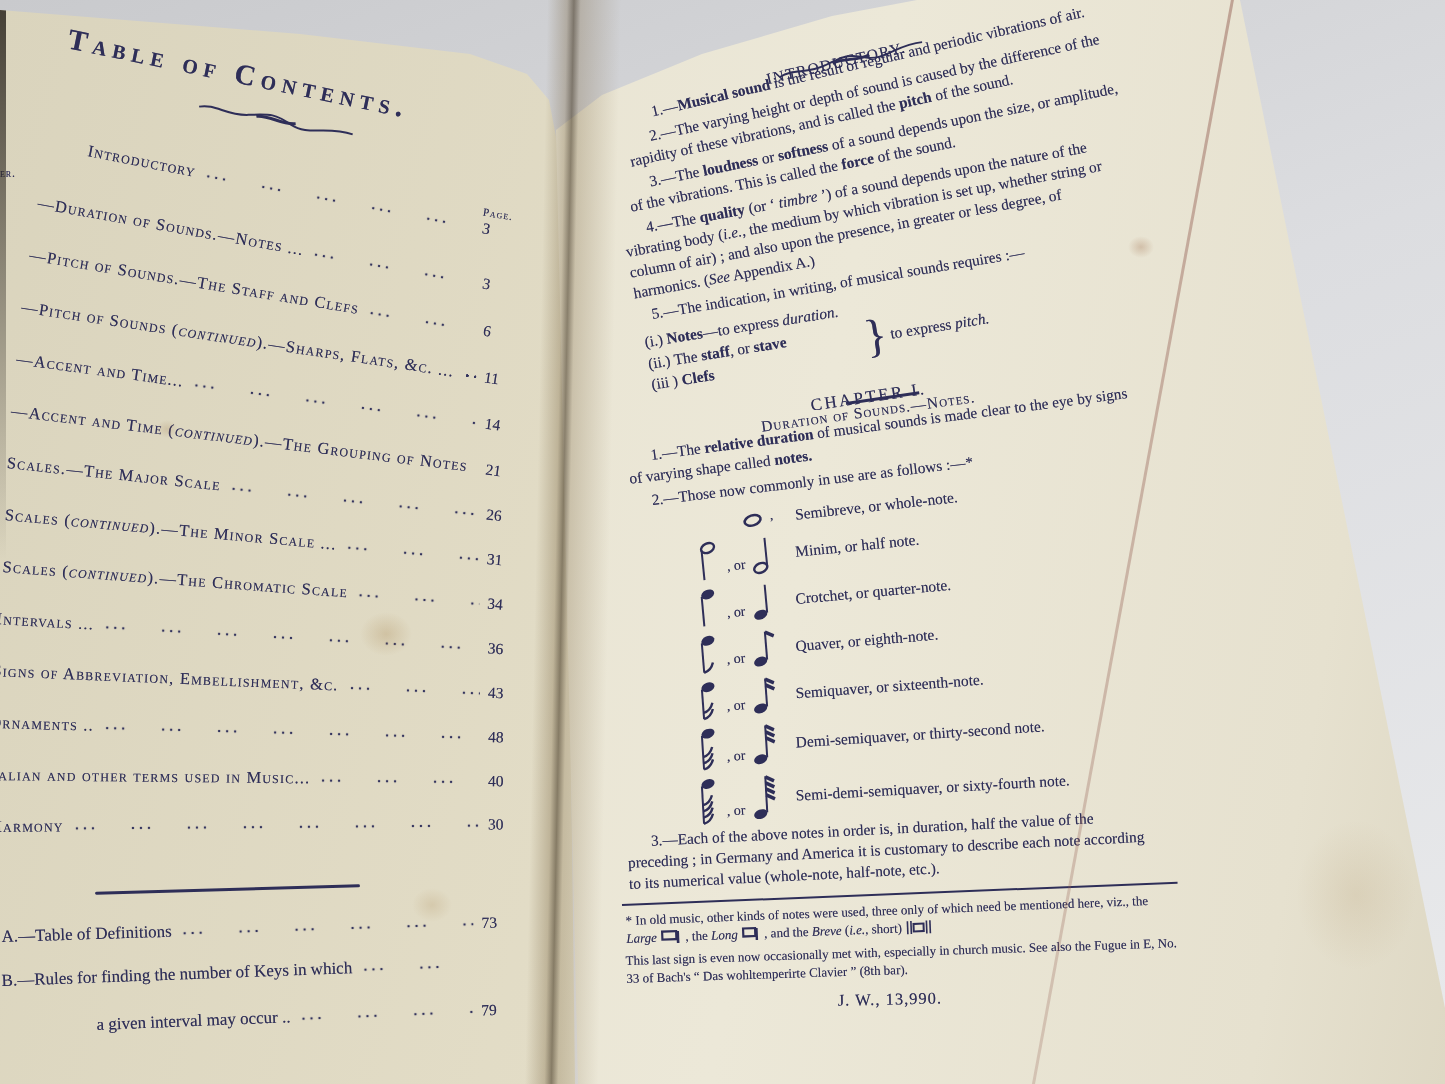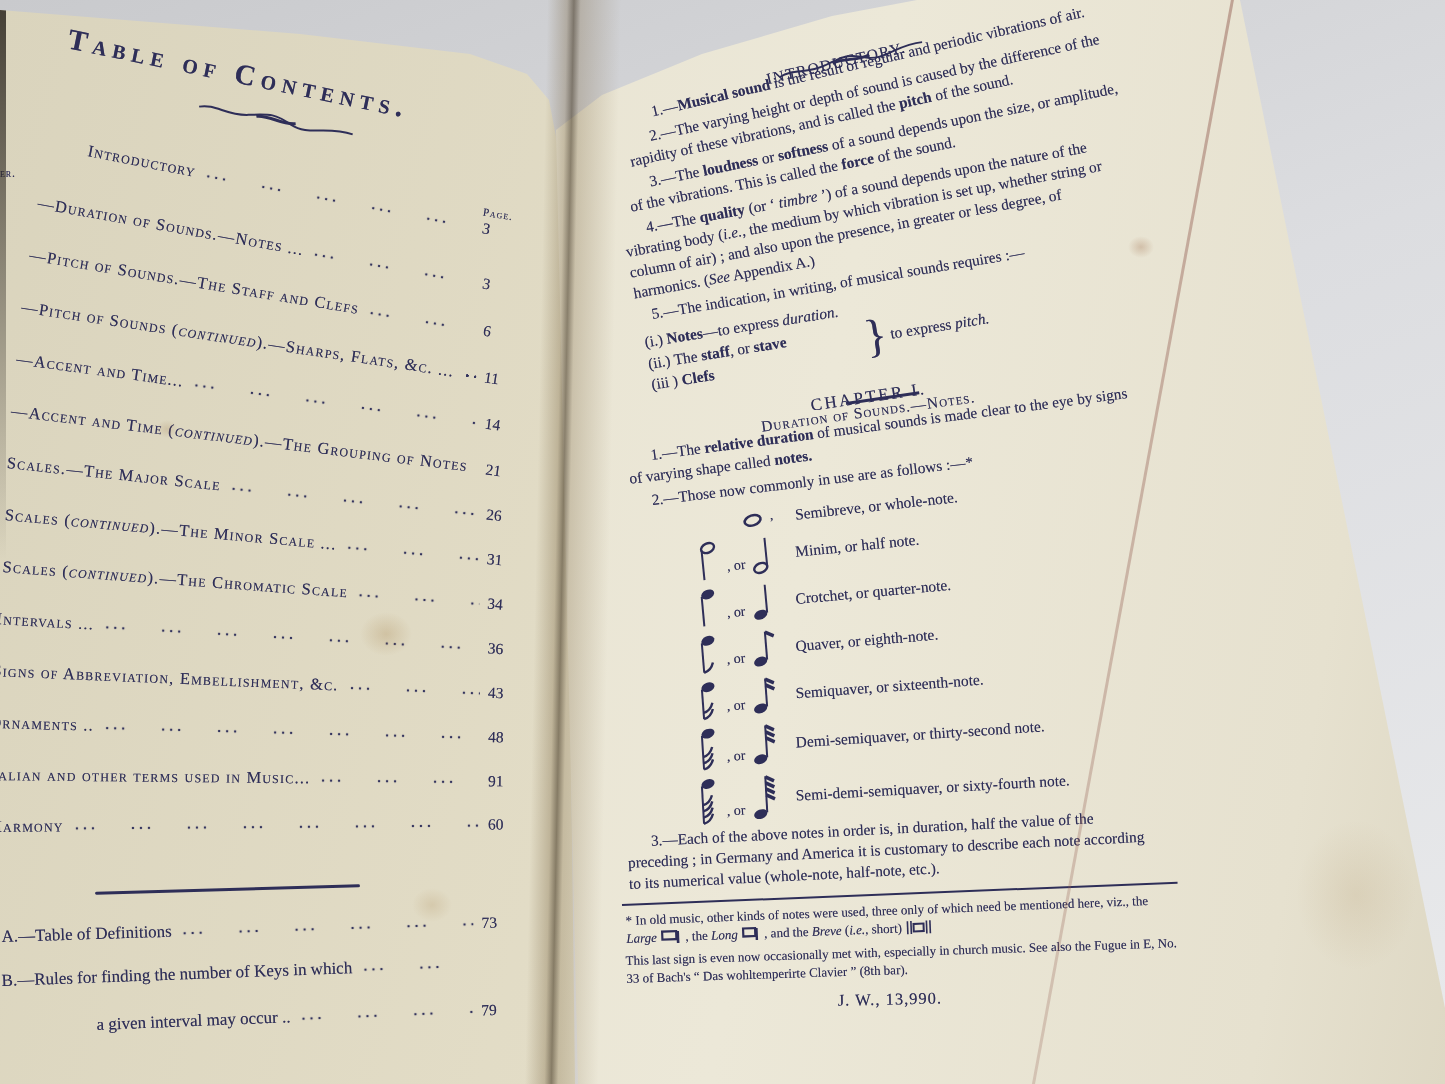--- a/index.html
+++ b/index.html
@@ -141,26 +141,26 @@
         <span class="pgnum">43</span>
       </div>
       <div class="toc-row sc" style="transform: rotate(1.5deg); margin-left: -17px;">
         <span class="lbl"><span>Ornaments ..</span></span>
         <span class="lead"></span>
         <span class="pgnum">48</span>
       </div>
       <div class="toc-row sc" style="transform: rotate(0.6deg); margin-left: -22px;">
         <span class="lbl"><span>Italian and other terms used in Music...</span></span>
         <span class="lead"></span>
-        <span class="pgnum">91</span>
+        <span class="pgnum">40</span>
       </div>
       <div class="toc-row sc" style="transform: rotate(-0.4deg); margin-left: -16px;">
         <span class="lbl"><span>Harmony</span></span>
         <span class="lead"></span>
-        <span class="pgnum">60</span>
+        <span class="pgnum">30</span>
       </div>
     </div>
   <div id="toc-divider"></div>
   <div id="toc-append">
       <div class="ap-row" style="transform: rotate(-1.8deg);">
         <span>A.—Table of Definitions</span>
         <span class="lead"></span>
         <span class="pgnum">73</span>
       </div>
       <div class="ap-row" style="transform: rotate(-2.1deg);">

